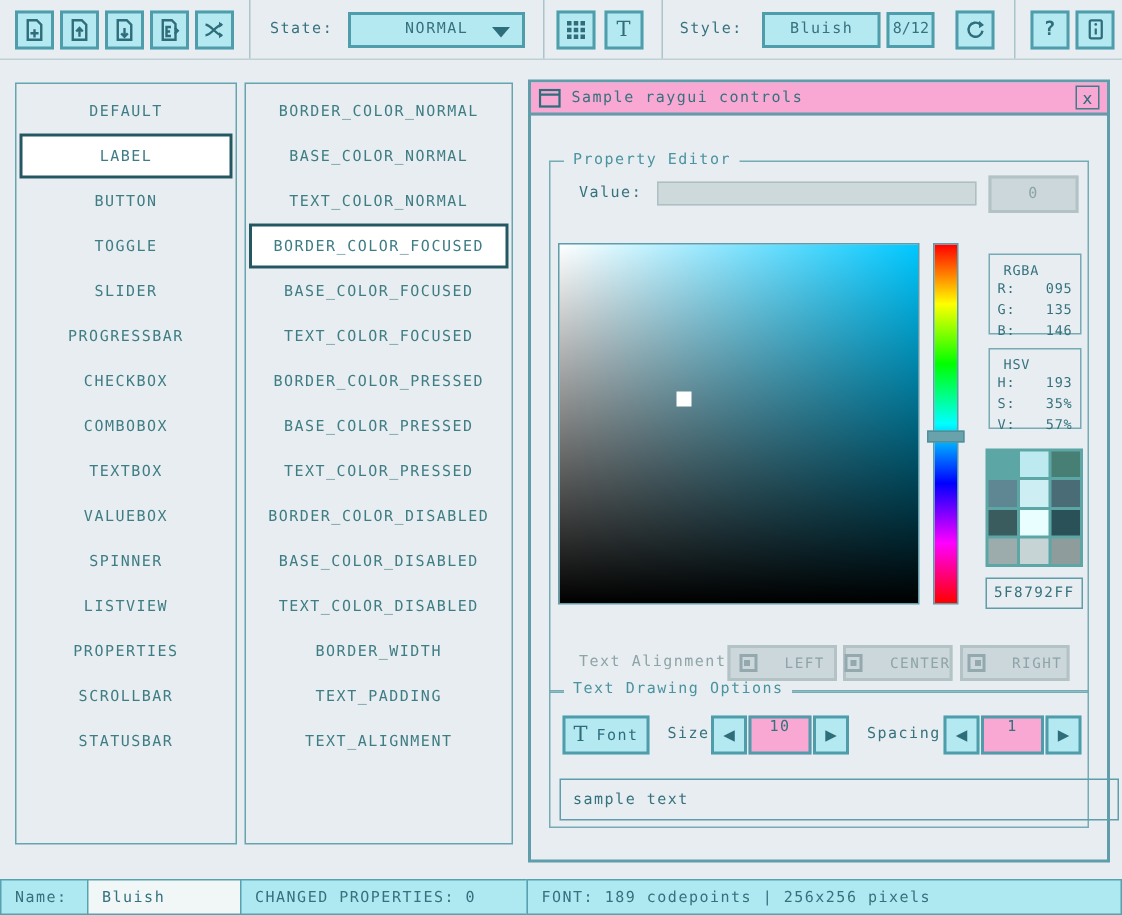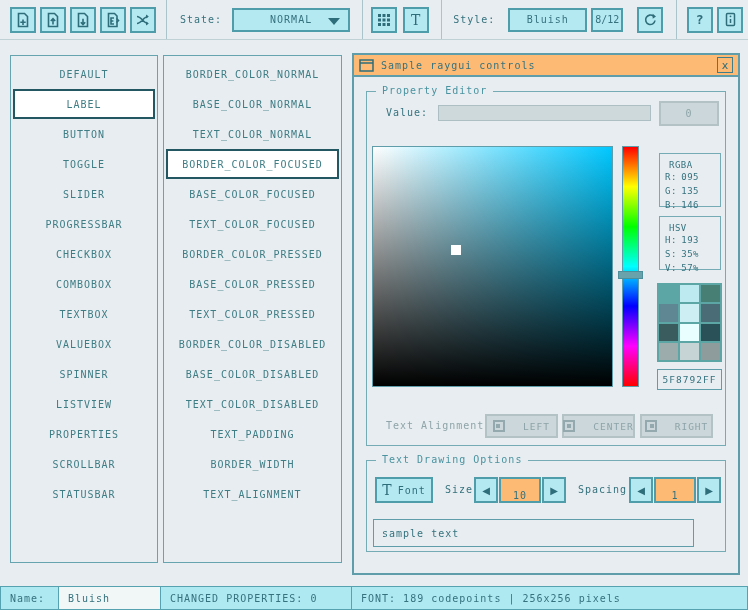--- a/index.html
+++ b/index.html
@@ -30,31 +30,31 @@
   .panel { position:absolute; top:55px; height:508px; border:1px solid #66a5b0; padding-top:3px; }
   .panel-controls { left:10px;  width:148px; }
   .panel-props    { left:163px; width:179px; }
   .list-item { height:30px; display:flex; align-items:center; justify-content:center;
     color:#3f7d85; cursor:default; }
   .list-item.selected { background:#ffffff; border:2px solid #235761; margin:0 2px; }
 
   
   .window { position:absolute; left:352px; top:53px; width:388px; height:522px;
     border:2px solid #5f9daa; background:#e7edf0; }
-  .titlebar { height:22px; background:#fdba74; border-bottom:2px solid #5f9daa;
+  .titlebar { height:22px; background:#f9a8d4; border-bottom:2px solid #5f9daa;
     display:flex; align-items:center; padding:0 5px; gap:7px; }
   .close-btn { margin-left:auto; width:16px; height:16px; border:1px solid #3f7d8a;
     display:flex; align-items:center; justify-content:center; color:#2e6d7a; font-size:11px; }
   .win-body { position:relative; width:100%; height:496px; }
 
   .groupbox { position:absolute; border:1px solid #74abb4; }
   .groupbox > .gb-label { position:absolute; top:-7px; left:9px; background:#e7edf0;
     padding:0 6px; color:#4a93a0; white-space:nowrap; }
 
-  .gb-property { left:12px; top:14px; width:360px; height:355px; }
+  .gb-property { left:12px; top:30px; width:360px; height:355px; }
   .gb-textopts { left:12px; top:383px; width:360px; height:92px; }
 
   .value-label { position:absolute; left:19px; top:15px; }
   .slider-disabled { position:absolute; left:71px; top:13px; width:213px; height:16px;
     background:#cdd9db; border:1px solid #aebfc3; }
   .btn-disabled { background:#cbd7da; border:2px solid #b2c2c5; color:#8ea4a8;
     display:flex; align-items:center; justify-content:center; }
   .value-btn { position:absolute; left:292px; top:9px; width:60px; height:25px; }
 
   .picker { position:absolute; left:5px; top:54px; width:241px; height:241px;
@@ -63,21 +63,21 @@
                 linear-gradient(to right, #fff 0%, hsl(193,100%,50%) 100%); }
   .picker-cursor { position:absolute; width:10px; height:10px; background:#fff;
     transform:translate(-50%,-50%); }
   .huebar { position:absolute; left:255px; top:54px; width:17px; height:241px;
     border:1px solid #5f9daa;
     background:linear-gradient(to bottom,#f00 0%,#ff0 16.6%,#0f0 33.3%,#0ff 50%,#00f 66.6%,#f0f 83.3%,#f00 100%); }
   .hue-handle { position:absolute; left:251px; width:25px; height:8px;
     background:#6aa2ac; border:1px solid #4e8f9c; transform:translateY(-50%); }
 
   .mini-box { position:absolute; left:292px; width:62px; border:1px solid #74abb4;
-    padding:6px 21px 2px 5px; font-size:9px; letter-spacing:0.5px; }
+    padding:6px 5px 2px 5px; font-size:9px; letter-spacing:0.5px; }
   .mini-box .gb-label { top:-6px; left:4px; padding:0 4px; font-size:9px; }
   .kv { display:flex; justify-content:space-between; line-height:14px; color:#35727e; }
   .box-rgba { top:61px; height:54px; }
   .box-hsv  { top:124px; height:54px; }
 
   .palette { position:absolute; left:290px; top:191px; width:65px; height:79px;
     display:grid; grid-template-columns:repeat(3,1fr); gap:2px; background:#5ca6a6; padding:2px; }
   .palette .cell { width:100%; height:100%; }
 
   .hex-box { position:absolute; left:290px; top:277px; width:65px; height:21px;
@@ -94,23 +94,23 @@
   .ico-right  { justify-content:flex-end; }
 
   .font-btn { position:absolute; left:8px; top:16px; width:58px; height:26px;
     background:#b5e9f2; border:2px solid #4f9dab; display:flex; align-items:center;
     justify-content:center; gap:5px; color:#2e6d7a; }
   .font-btn .tglyph { font-family:"DejaVu Serif","Liberation Serif",serif; font-size:14px; line-height:1; }
   .opt-label { position:absolute; top:23px; }
   .spin-btn { position:absolute; top:16px; width:24px; height:26px; background:#b5e9f2;
     border:2px solid #4f9dab; display:flex; align-items:center; justify-content:center;
     color:#2e6d7a; font-size:10px; }
-  .spin-val { position:absolute; top:16px; width:42px; height:26px; background:#fdba74;
-    border:2px solid #4f9dab; display:flex; align-items:flex-end; justify-content:center; }
-  .sample-box { position:absolute; left:6px; top:58px; width:321px; height:28px;
+  .spin-val { position:absolute; top:16px; width:42px; height:26px; background:#f9a8d4;
+    border:2px solid #4f9dab; display:flex; align-items:flex-start; justify-content:center; }
+  .sample-box { position:absolute; left:6px; top:58px; width:373px; height:28px;
     border:1px solid #5f9daa; display:flex; align-items:center; padding-left:8px; }
 
   
   .statusbar { position:absolute; left:0; top:586px; width:748px; height:24px; display:flex; }
   .scell { height:24px; background:#aee8f0; border:1px solid #57a2b0; display:flex;
     align-items:center; padding-left:9px; }
   .scell + .scell { margin-left:-1px; }
   .scell.light { background:#f1f6f7; }
   .s-name { width:59px;align-items:center; }
   .s-style { width:103px; }
@@ -254,22 +254,22 @@
     <div class="list-item">TEXT_COLOR_NORMAL</div>
     <div class="list-item selected">BORDER_COLOR_FOCUSED</div>
     <div class="list-item">BASE_COLOR_FOCUSED</div>
     <div class="list-item">TEXT_COLOR_FOCUSED</div>
     <div class="list-item">BORDER_COLOR_PRESSED</div>
     <div class="list-item">BASE_COLOR_PRESSED</div>
     <div class="list-item">TEXT_COLOR_PRESSED</div>
     <div class="list-item">BORDER_COLOR_DISABLED</div>
     <div class="list-item">BASE_COLOR_DISABLED</div>
     <div class="list-item">TEXT_COLOR_DISABLED</div>
+    <div class="list-item">BORDER_WIDTH</div>
     <div class="list-item">TEXT_PADDING</div>
-    <div class="list-item">BORDER_WIDTH</div>
     <div class="list-item">TEXT_ALIGNMENT</div>
   </div>
 
 <div class="window">
   <div class="titlebar">
     <span>
       <svg width="15" height="13" viewBox="0 0 15 13" fill="none" stroke="#2e6d7a" stroke-width="1.5">
         <rect x="1" y="1" width="13" height="11"></rect>
           <path d="M1 4 H14"></path>
       </svg>

